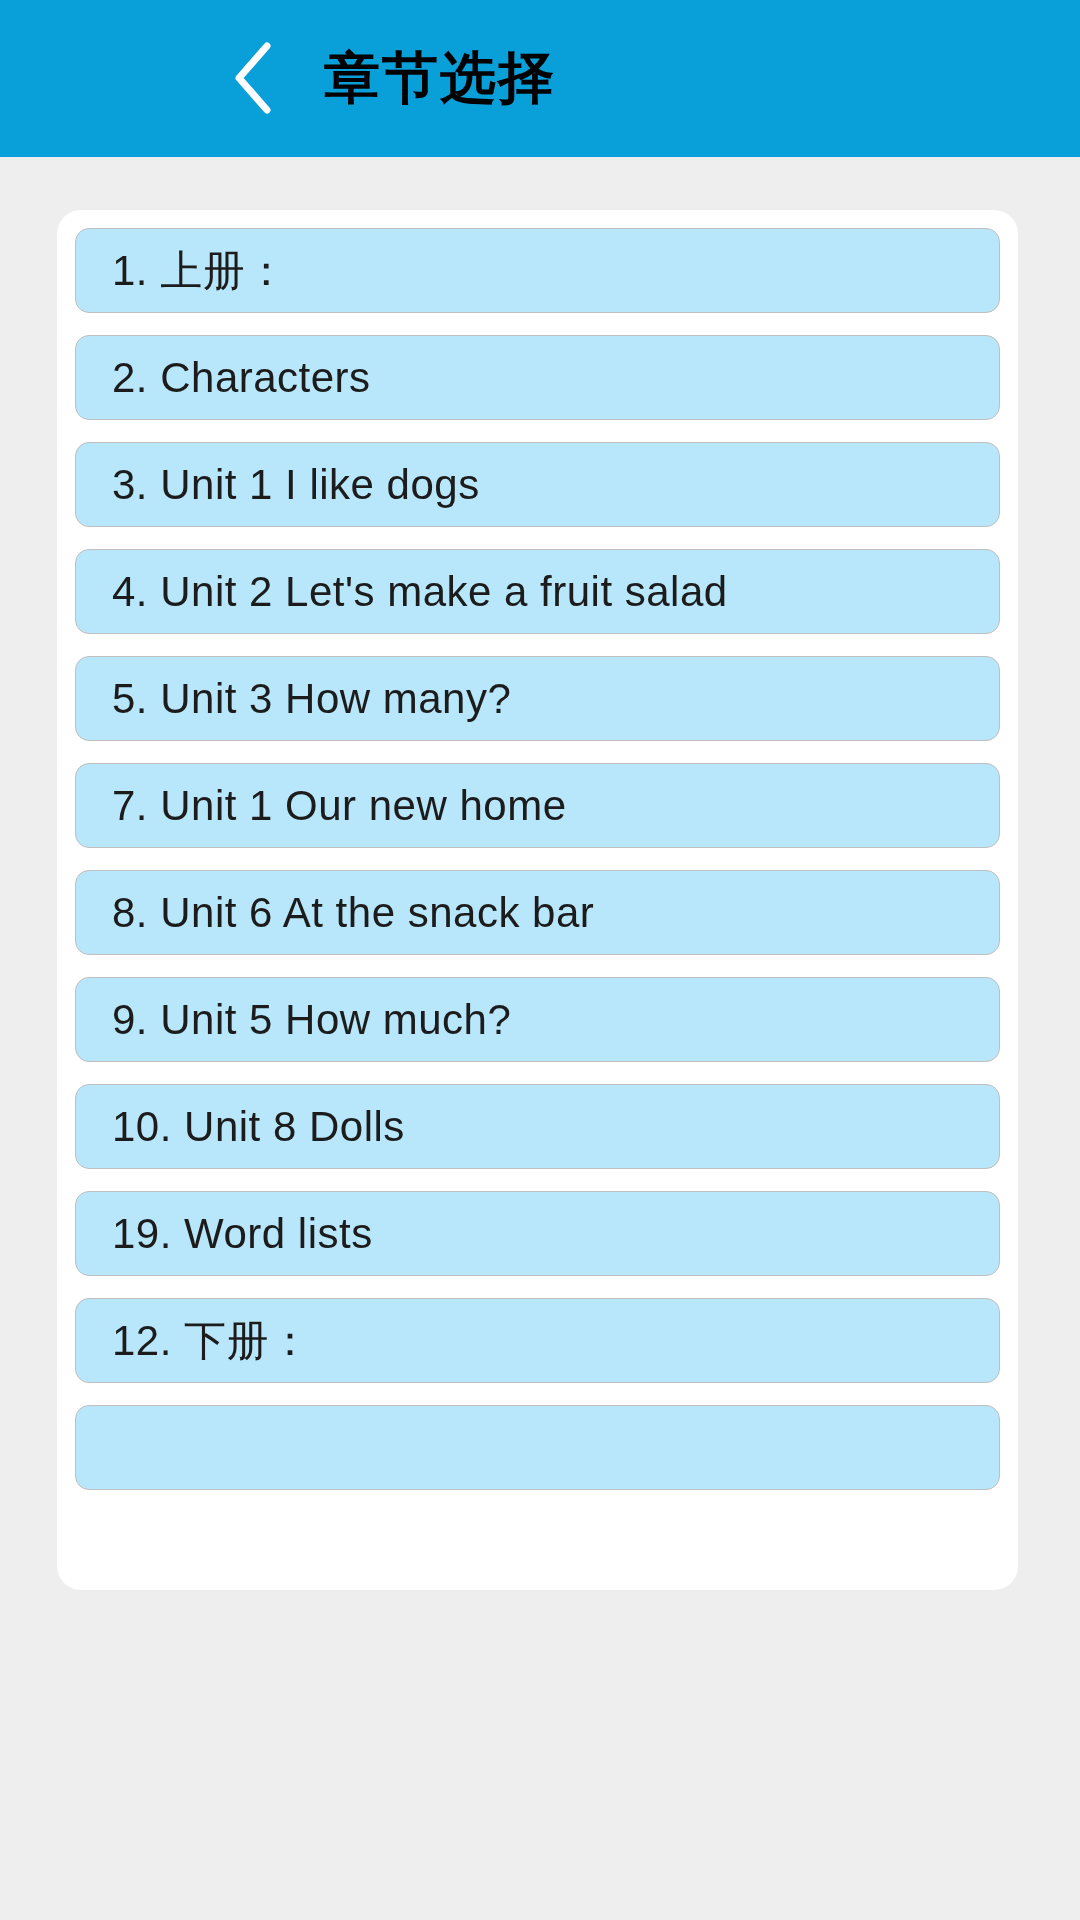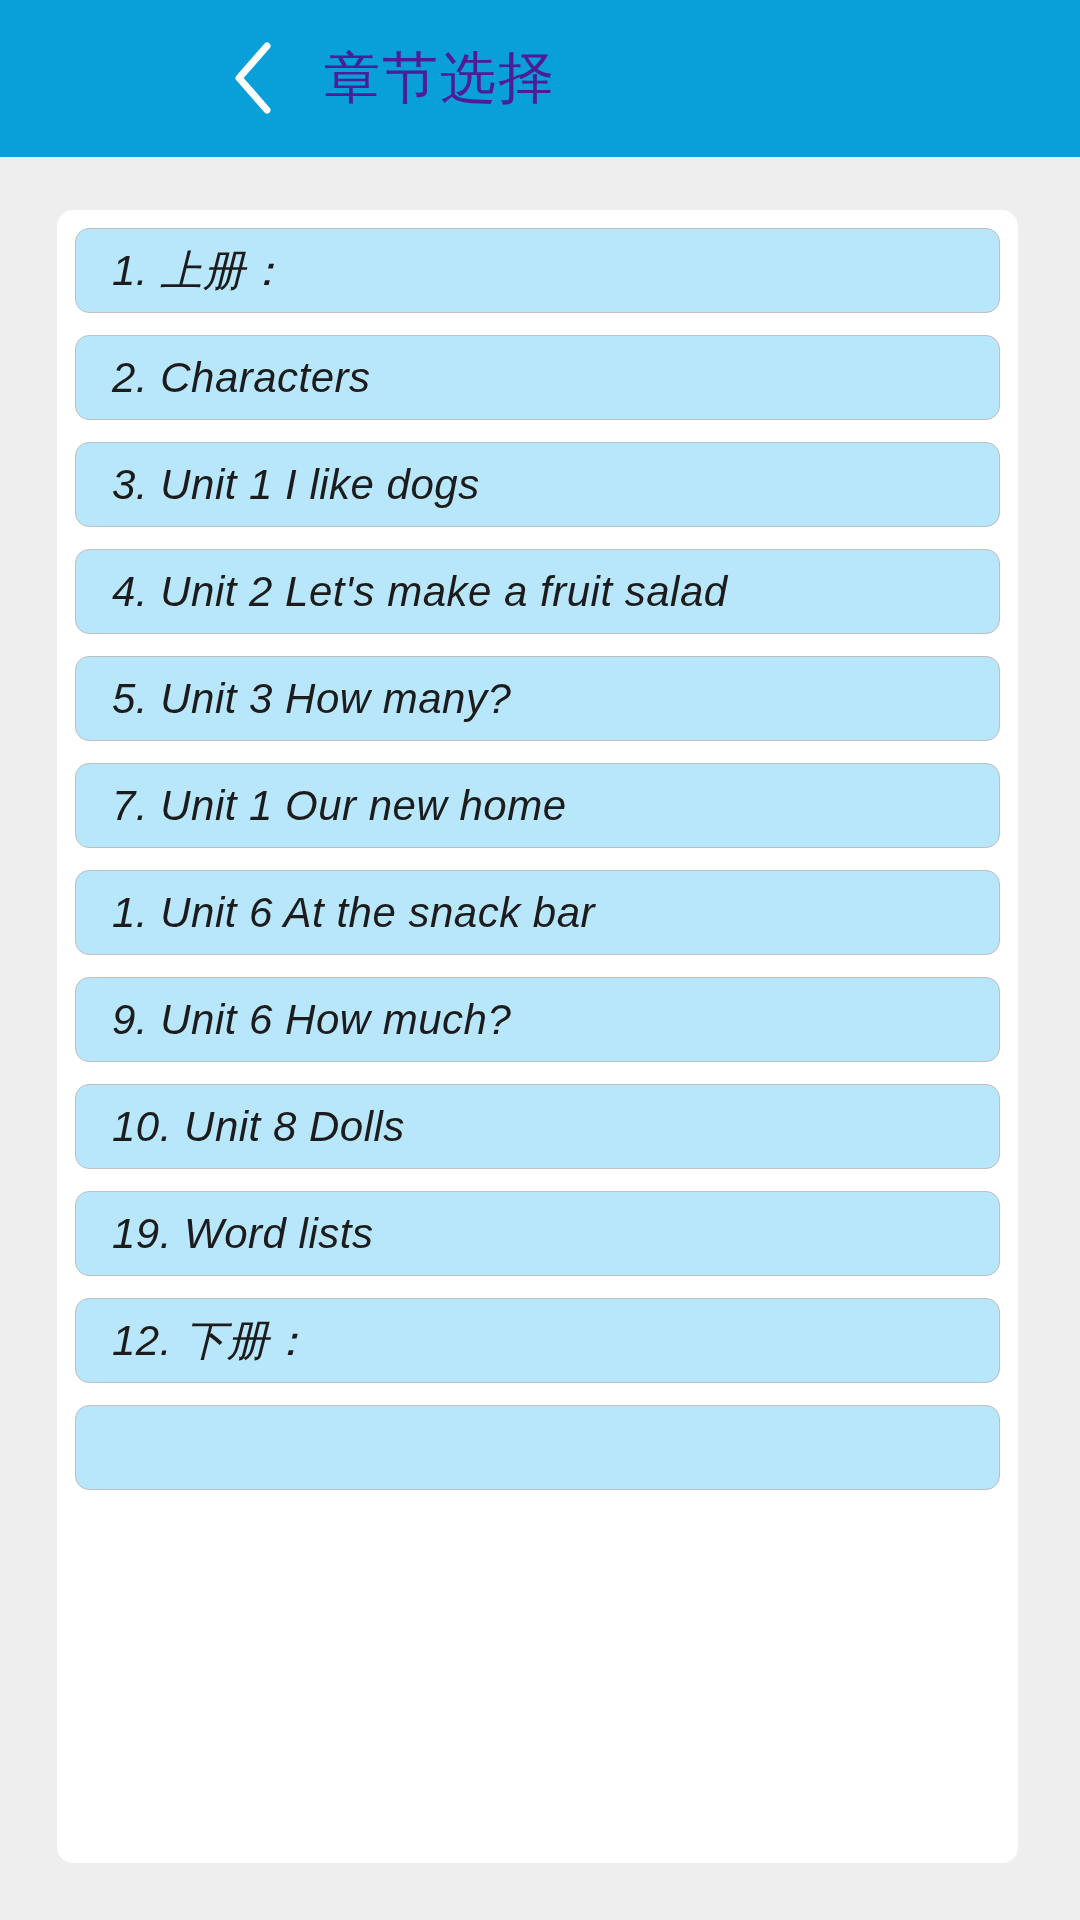--- a/index.html
+++ b/index.html
@@ -20,42 +20,41 @@
   #back-button{
     position:absolute; left:208px; top:30px;
     width:88px; height:96px;
     display:flex; align-items:center; justify-content:center;
     cursor:pointer;
   }
   #back-button svg{ display:block; }
   #appbar-title{
     position:absolute; left:324px; top:0; height:157px;
     display:flex; align-items:center;
-    color:#4c1d95;
+    color:#000000;
     font-size:56px;
     letter-spacing:2px;
-    font-weight:400;
+    font-weight:700;
     white-space:nowrap;
   }
 
   
   #content-area{
     position:absolute; left:0; top:157px;
     width:1080px; height:1763px;
     background:#efeeee;
   }
 
   #chapter-card{
     position:absolute;
     left:57px; top:53px;
-    width:961px; height:1653px;
+    width:961px; height:1380px;
     background:#ffffff;
-    border-radius:16px;
+    border-radius:24px;
     overflow:hidden;
-    font-style:italic;
   }
 
   #chapter-list{
     position:absolute;
     left:18px; top:18px;
     width:925px;
   }
 
   .chapter-item{
     width:925px;
@@ -109,24 +108,24 @@
         <div class="chapter-item">
           <span class="chapter-item-label">4. Unit 2 Let's make a fruit salad</span>
         </div>
         <div class="chapter-item">
           <span class="chapter-item-label">5. Unit 3 How many?</span>
         </div>
         <div class="chapter-item">
           <span class="chapter-item-label">7. Unit 1 Our new home</span>
         </div>
         <div class="chapter-item">
-          <span class="chapter-item-label">1. Unit 6 At the snack bar</span>
+          <span class="chapter-item-label">8. Unit 6 At the snack bar</span>
         </div>
         <div class="chapter-item">
-          <span class="chapter-item-label">9. Unit 6 How much?</span>
+          <span class="chapter-item-label">9. Unit 5 How much?</span>
         </div>
         <div class="chapter-item">
           <span class="chapter-item-label">10. Unit 8 Dolls</span>
         </div>
         <div class="chapter-item">
           <span class="chapter-item-label">19. Word lists</span>
         </div>
         <div class="chapter-item">
           <span class="chapter-item-label">12. 下册：</span>
         </div>

